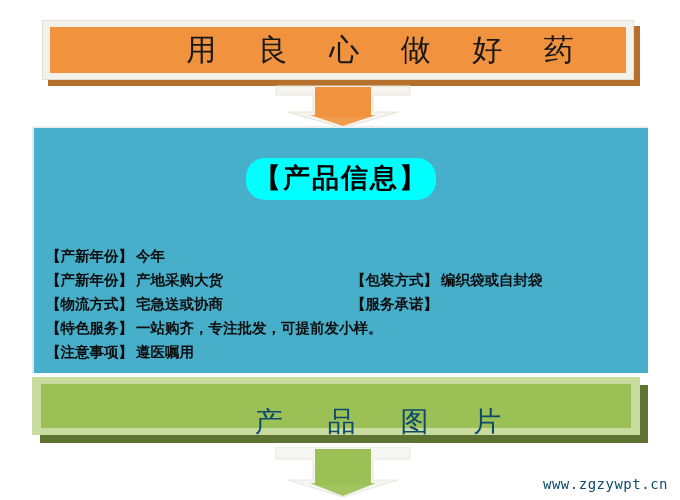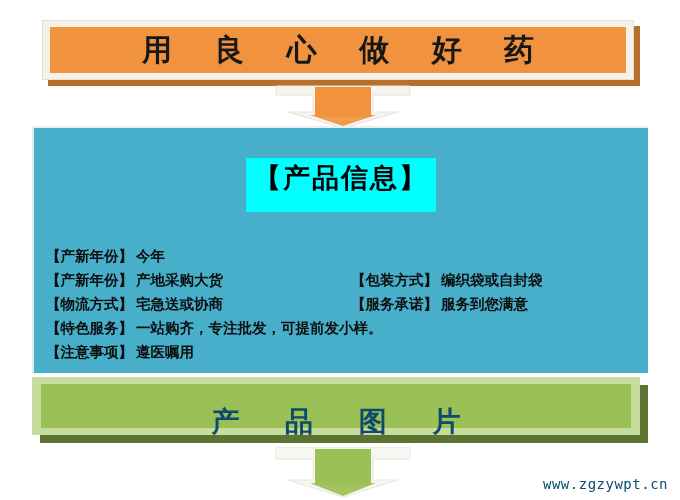--- a/index.html
+++ b/index.html
@@ -20,22 +20,23 @@
     height: 500px;
   }
 
   
   .banner {
     position: absolute;
     box-sizing: border-box;
   }
   .banner-text {
     font-family: "DejaVu Serif", serif;
-    font-weight: bold;
-    white-space: nowrap;
+    font-weight: normal;
+    white-space: nowrap;
+    padding-left: 42px;
   }
 
   
   #header-banner {
     left: 42px;
     top: 20px;
     width: 598px;
     height: 66px;
   }
   #header-banner .bevel-shadow {
@@ -108,23 +109,24 @@
     display: flex;
     justify-content: center;
   }
   #info-title {
     background: #00ffff;
     color: #000000;
     font-family: "DejaVu Serif", serif;
     font-weight: bold;
     font-size: 27px;
     line-height: 1.32;
-    padding: 2px 8px 16px 8px;
+    padding: 2px 8px 4px 8px;
     letter-spacing: 2px;
     white-space: nowrap;
+    border-radius: 19px;
   }
 
   #info-rows {
     position: absolute;
     left: 12px;
     top: 94px;
     width: 604px;
   }
   .info-row {
     display: flex;
@@ -273,21 +275,20 @@
         </div>
       </div>
 
       <div class="info-row">
         <div class="info-cell left">
           <span class="info-key">【物流方式】</span>
           <span class="info-val">宅急送或协商</span>
         </div>
         <div class="info-cell right">
           <span class="info-key">【服务承诺】</span>
-          <span class="info-val">服务到您满意</span>
         </div>
       </div>
 
       <div class="info-row wide">
         <div class="info-cell left">
           <span class="info-key">【特色服务】</span>
           <span class="info-val">一站购齐，专注批发，可提前发小样。</span>
         </div>
       </div>
 

